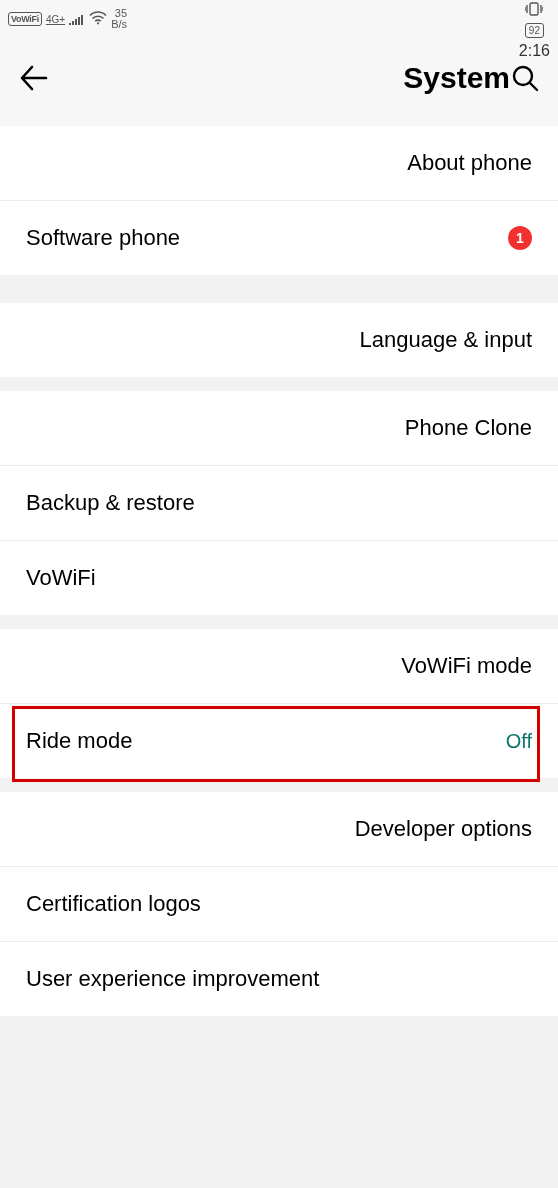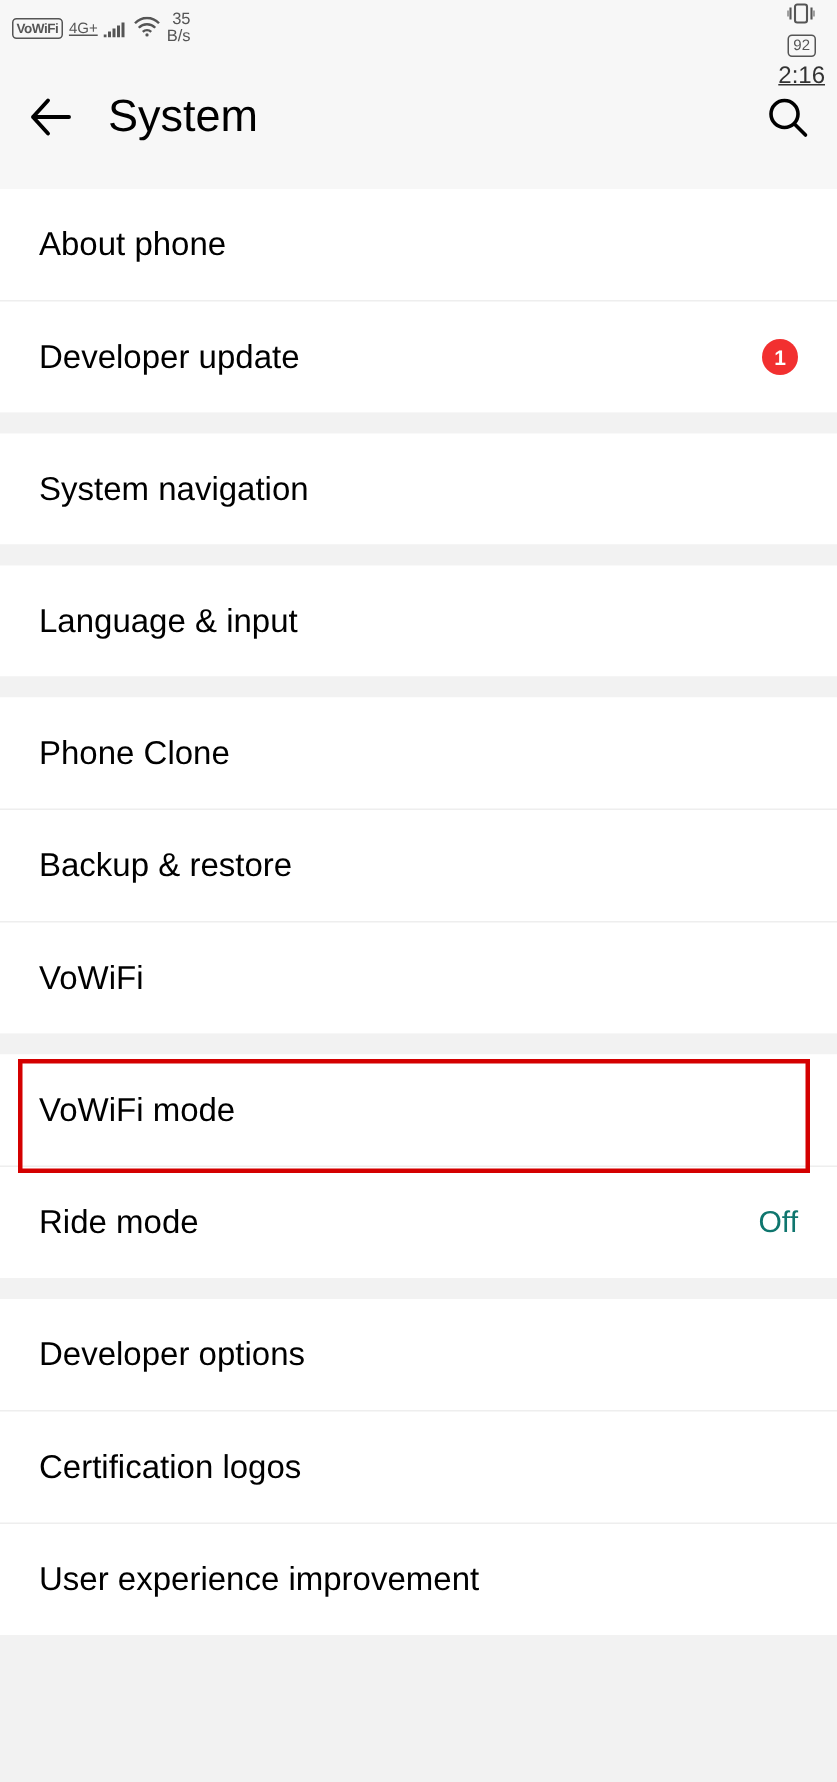--- a/index.html
+++ b/index.html
@@ -41,38 +41,39 @@
   }
   .header {
     background: #f7f7f7;
     display: flex;
     align-items: center;
     padding: 20px 18px 28px 18px;
   }
   .back-btn { width: 40px; height: 40px; display:flex; align-items:center; justify-content:flex-start; }
   .title {
     font-size: 30px;
-    font-weight: 400;
+    font-weight: 700;
     margin-left: 14px;
     flex: 1;
+    text-align: right;
   }
   .search { width: 30px; height: 30px; display:flex; align-items:center; justify-content:center; }
   .group { background:#fff; }
   .gap { height: 14px; background:#f2f2f2; }
   .item {
     display: flex;
     align-items: center;
     justify-content: space-between;
     padding: 24px 26px;
     font-size: 22px;
     color: #000;
     background: #fff;
     border-top: 1px solid #eee;
   }
-  .item:first-child { border-top: none; }
+  .item:first-child { border-top: none; justify-content: flex-end; }
   .item .right { display:flex; align-items:center; gap:10px; }
   .badge {
     width: 24px; height: 24px; border-radius: 50%;
     background: #f23030; color: #fff; font-size: 14px;
     display:flex; align-items:center; justify-content:center;
     font-weight:600;
   }
   .value { color:#0f766e; font-size:20px; }
   .highlight {
     position: absolute;
@@ -113,21 +114,21 @@
     </span>
     <span>
       <svg width="18" height="14" viewBox="0 0 18 14">
             <rect x="5" y="1" width="8" height="12" rx="1.5" fill="none" stroke="#555" stroke-width="1.4"></rect>
             <path stroke="#555" stroke-width="1.4" d="M2 3v8M16 3v8M0 5v4M18 5v4"></path>
           </svg>
     </span>
     <span class="batt-box">
           <span>92</span>
         </span>
-    <span style="font-size:16px;color:#333;text-decoration:underline;">2:16</span>
+    <span style="font-size:16px;color:#333;">2:16</span>
   </div>
 </div>
 
 <div class="header">
   <div class="back-btn">
     <svg width="30" height="30" viewBox="0 0 30 30">
       <path d="M14 4 L4 15 L14 26 M4 15 H28" stroke="#000" stroke-width="2.6" fill="none" stroke-linecap="round" stroke-linejoin="round"></path>
     </svg>
   </div>
   <div class="title">System</div>
@@ -139,33 +140,27 @@
   </div>
 </div>
 
 <div id="list-root">
       <div class="group">
         <div class="item">
           <span>About phone</span>
           <span class="right"></span>
         </div>
         <div class="item">
-          <span>Developer update</span>
+          <span>Software phone</span>
           <span class="right">
             <span class="badge">1</span>
           </span>
         </div>
       </div>
       <div class="gap"></div>
-      <div class="group">
-        <div class="item">
-          <span>System navigation</span>
-          <span class="right"></span>
-        </div>
-      </div>
       <div class="gap"></div>
       <div class="group">
         <div class="item">
           <span>Language &amp; input</span>
           <span class="right"></span>
         </div>
       </div>
       <div class="gap"></div>
       <div class="group">
         <div class="item">

